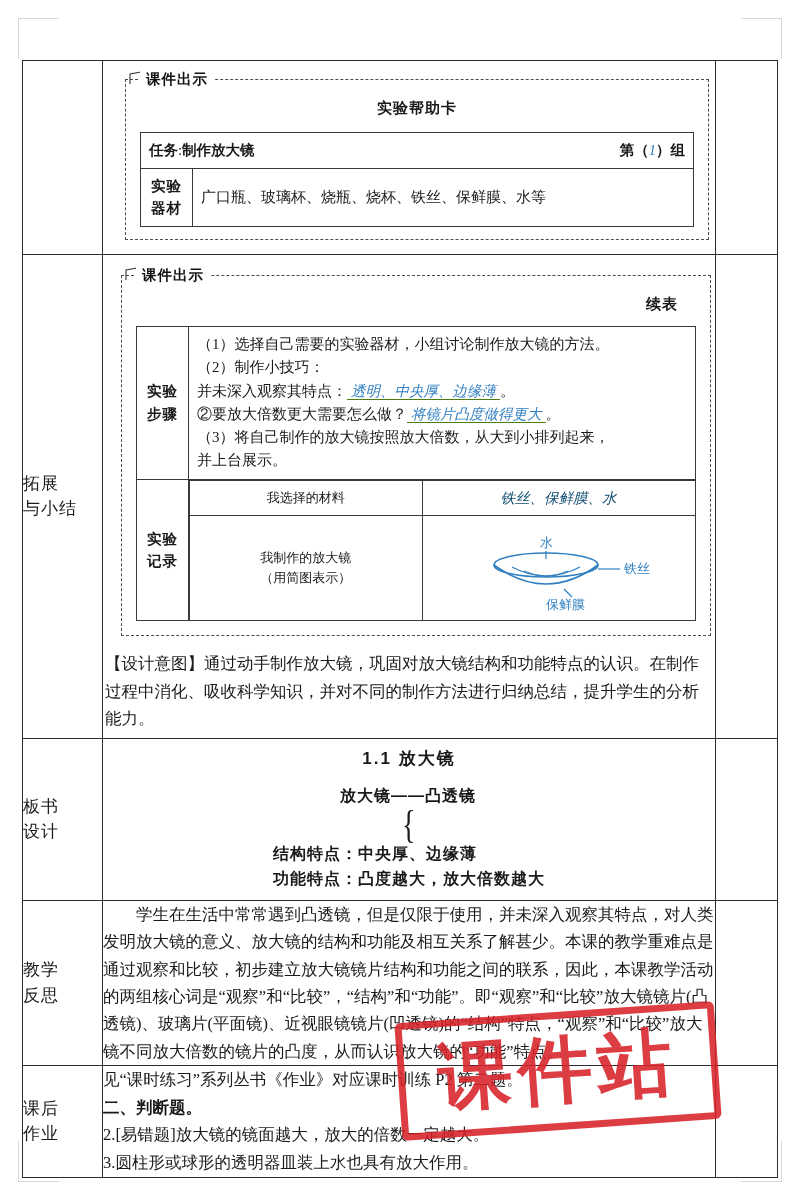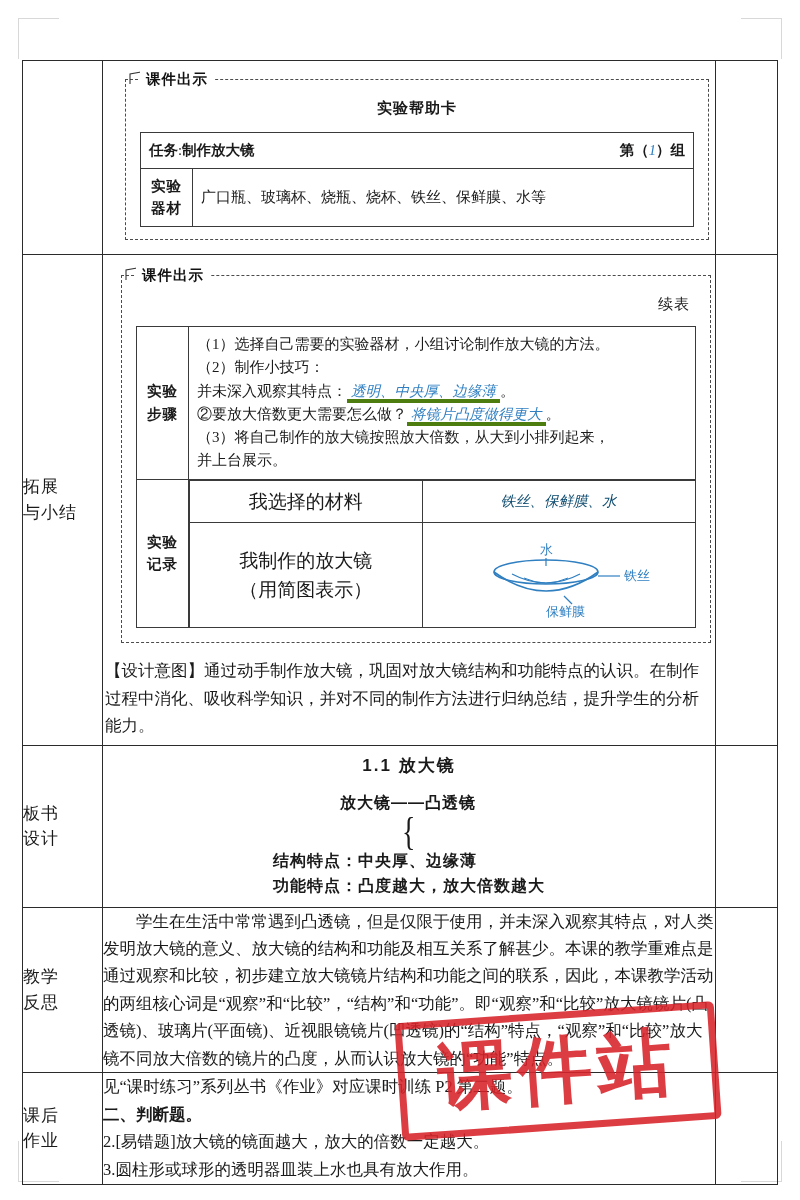--- a/index.html
+++ b/index.html
@@ -93,24 +93,24 @@
     text-align: center;
     font-family: "Liberation Sans", "DejaVu Sans", sans-serif;
     font-weight: bold;
     font-size: 15px;
     letter-spacing: 1px;
     margin: 2px 0 12px 0;
   }
   .cw-cont {
     text-align: right;
     font-family: "Liberation Sans", "DejaVu Sans", sans-serif;
-    font-weight: normal;
+    font-weight: bold;
     font-size: 15px;
     letter-spacing: 1px;
-    margin: 2px 6px 10px 0;
+    margin: 2px 18px 10px 0;
   }
 
   table.inner {
     width: 100%;
     border-collapse: collapse;
     table-layout: fixed;
     font-size: 15px;
   }
   table.inner td {
     border: 1px solid #3a3a3a;
@@ -140,28 +140,28 @@
     text-align: center;
     font-family: "Liberation Sans", "DejaVu Sans", sans-serif;
     font-weight: bold;
     font-size: 14.5px;
     line-height: 1.5;
     letter-spacing: 1px;
   }
   .steps-cell { line-height: 1.72; font-size: 15px; }
   .blank-fill {
     color: #2f7fc1;
-    border-bottom: 4px solid #4d7c0f;
+    border-bottom: 1px solid #4d7c0f;
     padding: 0 4px;
     font-size: 14.5px;
   }
 
   .rec-head {
     text-align: center;
-    font-size: 19px;
+    font-size: 13px;
   }
   .rec-blue {
     color: #0c4a6e;
     text-align: center;
     font-size: 14.5px;
   }
   .draw-cell {
     height: 92px;
     position: relative;
   }

